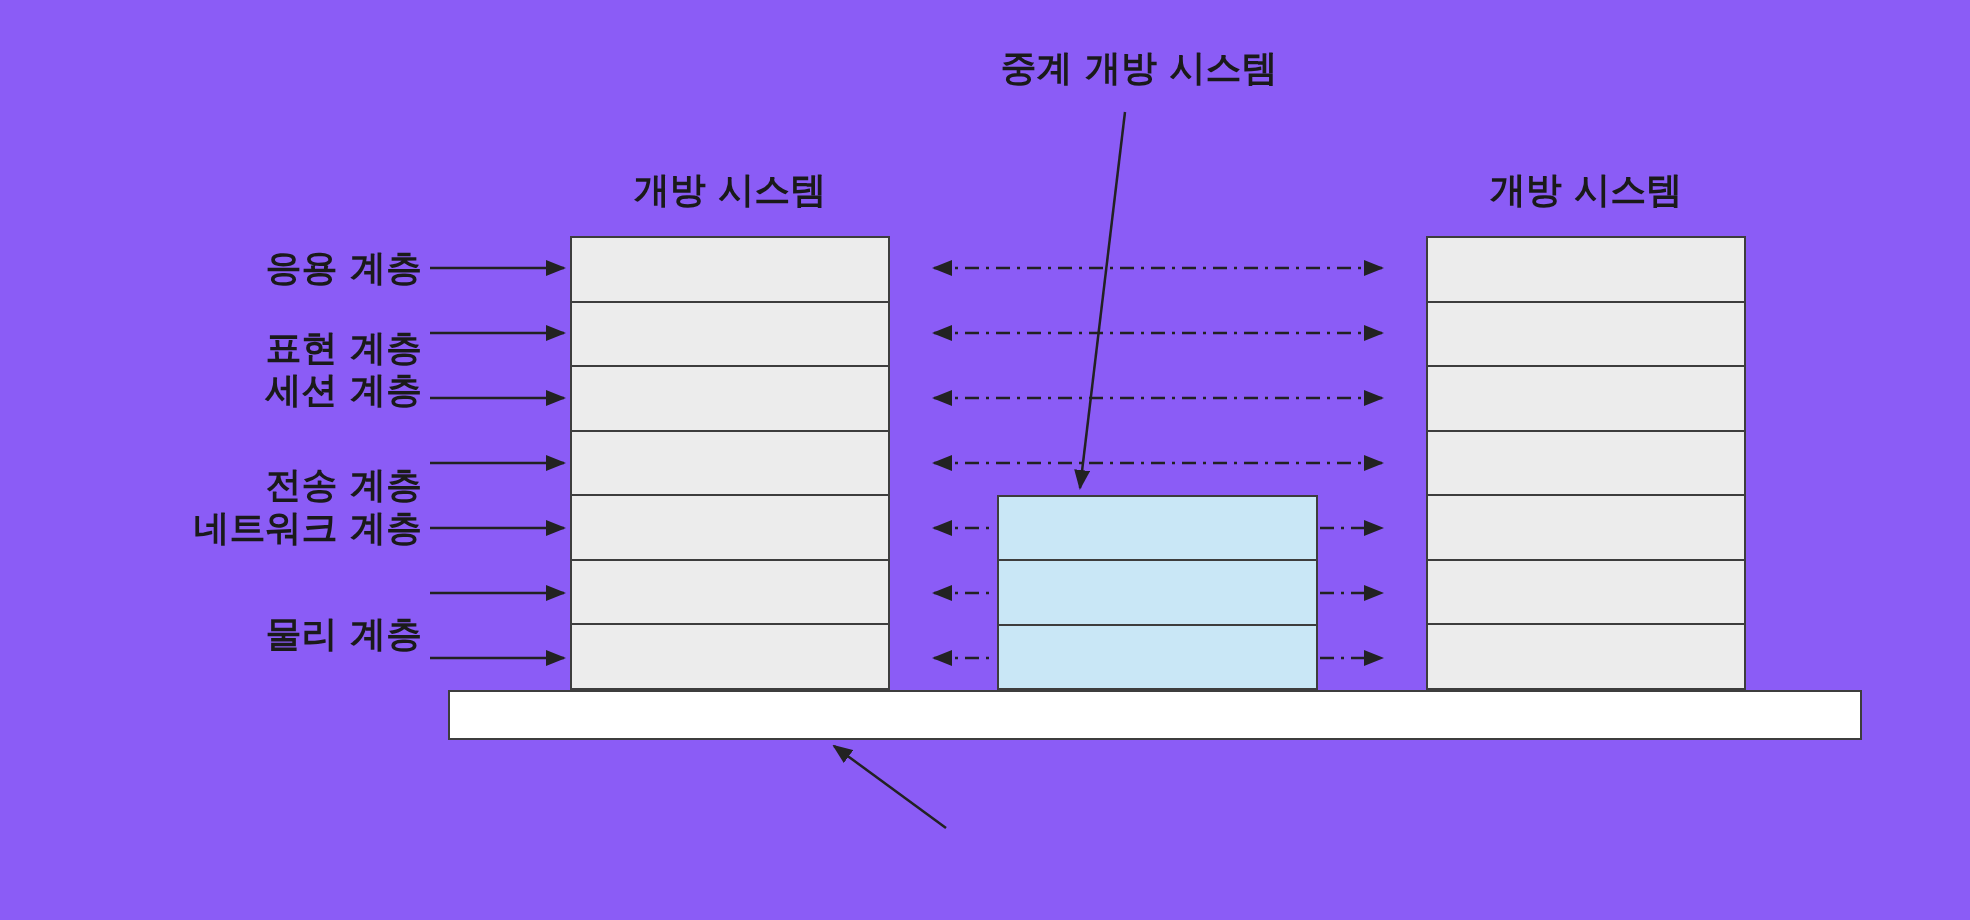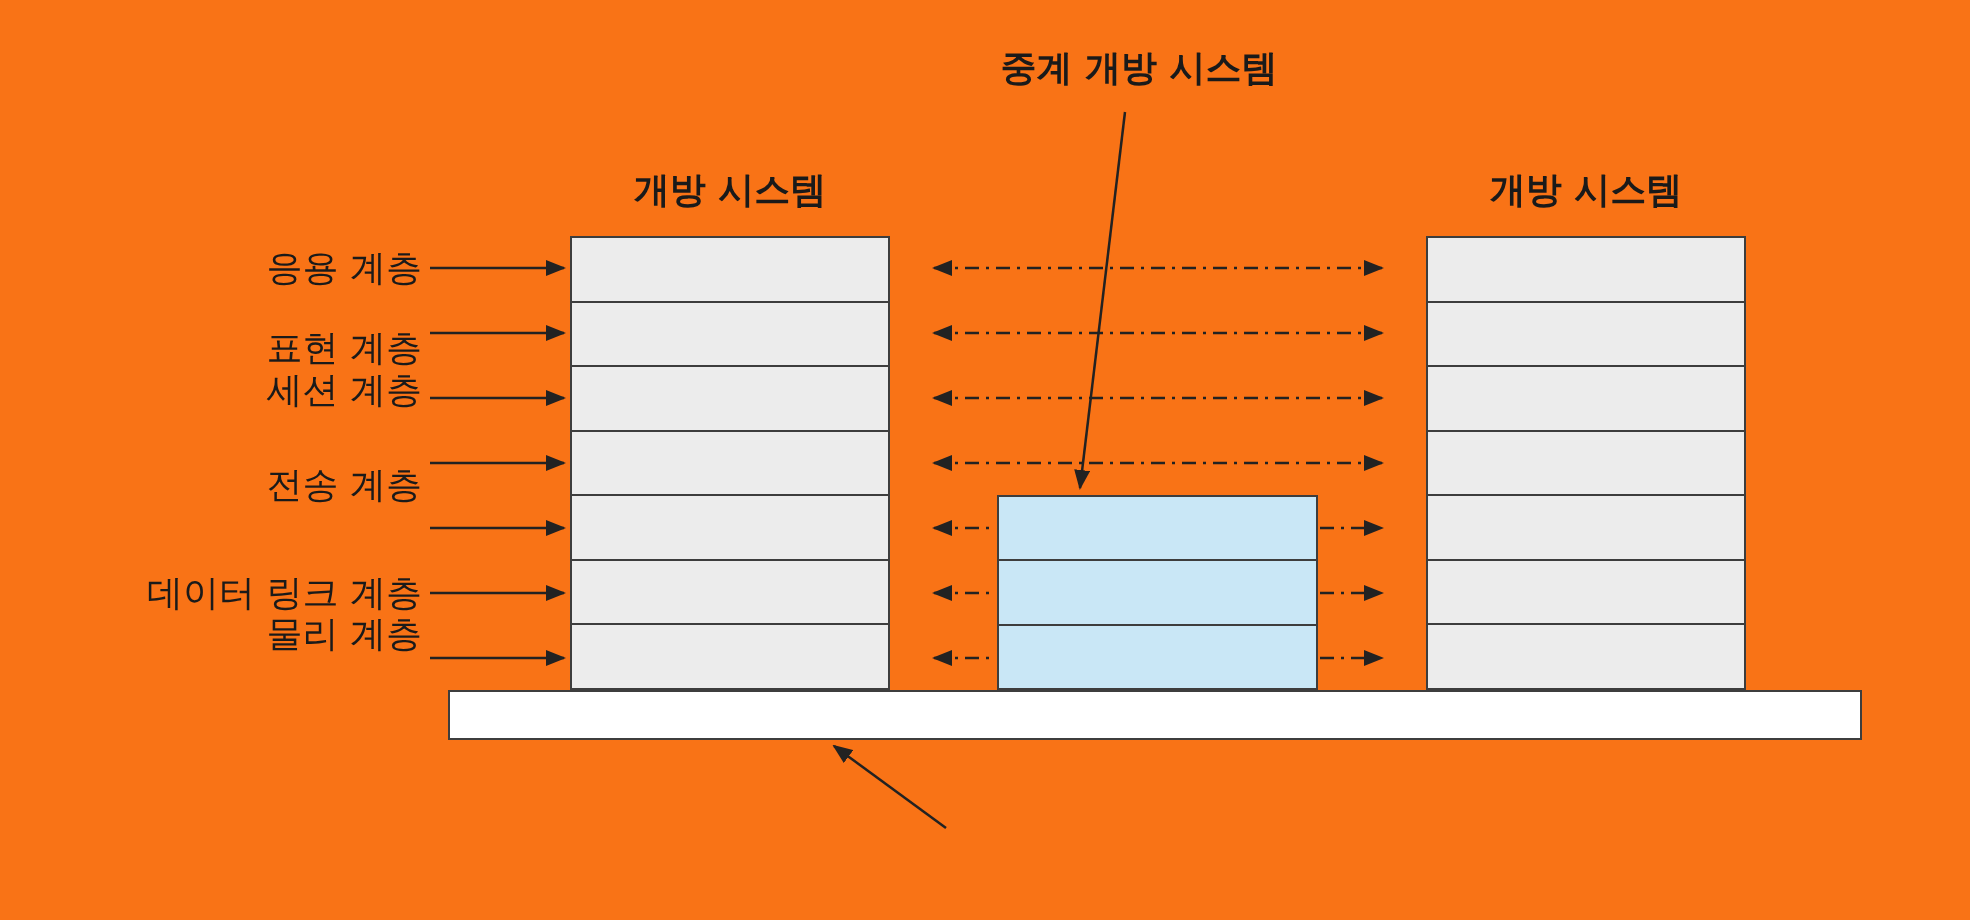--- a/index.html
+++ b/index.html
@@ -4,41 +4,41 @@
 <style>
   html, body {
     margin: 0;
     padding: 0;
     background: #ffffff;
   }
   #canvas {
     position: relative;
     width: 1970px;
     height: 920px;
-    background: #f97316;
+    background: #8b5cf6;
     overflow: hidden;
     font-family: "DejaVu Sans", "Liberation Sans", sans-serif;
     color: #1a1a1a;
   }
   .title {
     position: absolute;
     font-size: 36px;
     font-weight: 600;
     white-space: nowrap;
     color: #1a1a1a;
   }
   .centered { transform: translateX(-50%); }
 
   .layer-label {
     position: absolute;
     right: 1548px;
     height: 44px;
     line-height: 44px;
     font-size: 36px;
-    font-weight: 400;
+    font-weight: 700;
     white-space: nowrap;
     text-align: right;
   }
 
   .stack {
     position: absolute;
     border: 2.5px solid var(--border, #3d3d3d);
     box-sizing: border-box;
     display: flex;
     flex-direction: column;
@@ -78,21 +78,21 @@
 <div id="canvas">
 
   <div class="title centered" style="left:1139px; top:44px">중계 개방 시스템</div>
   <div class="title centered" style="left:730px; top:166px">개방 시스템</div>
   <div class="title centered" style="left:1586px; top:166px">개방 시스템</div>
 
   <div class="layer-label" style="top:246px">응용 계층</div>
   <div class="layer-label" style="top:326px">표현 계층</div>
   <div class="layer-label" style="top:368px">세션 계층</div>
   <div class="layer-label" style="top:463px">전송 계층</div>
-  <div class="layer-label" style="top:571px">데이터 링크 계층</div>
+  <div class="layer-label" style="top:506px">네트워크 계층</div>
   <div class="layer-label" style="top:612px">물리 계층</div>
 
   <div class="stack gray" style="left:570px; top:236px; width:320px; height:454px">
     <div class="row"></div>
     <div class="row"></div>
     <div class="row"></div>
     <div class="row"></div>
     <div class="row"></div>
     <div class="row"></div>
     <div class="row"></div>

